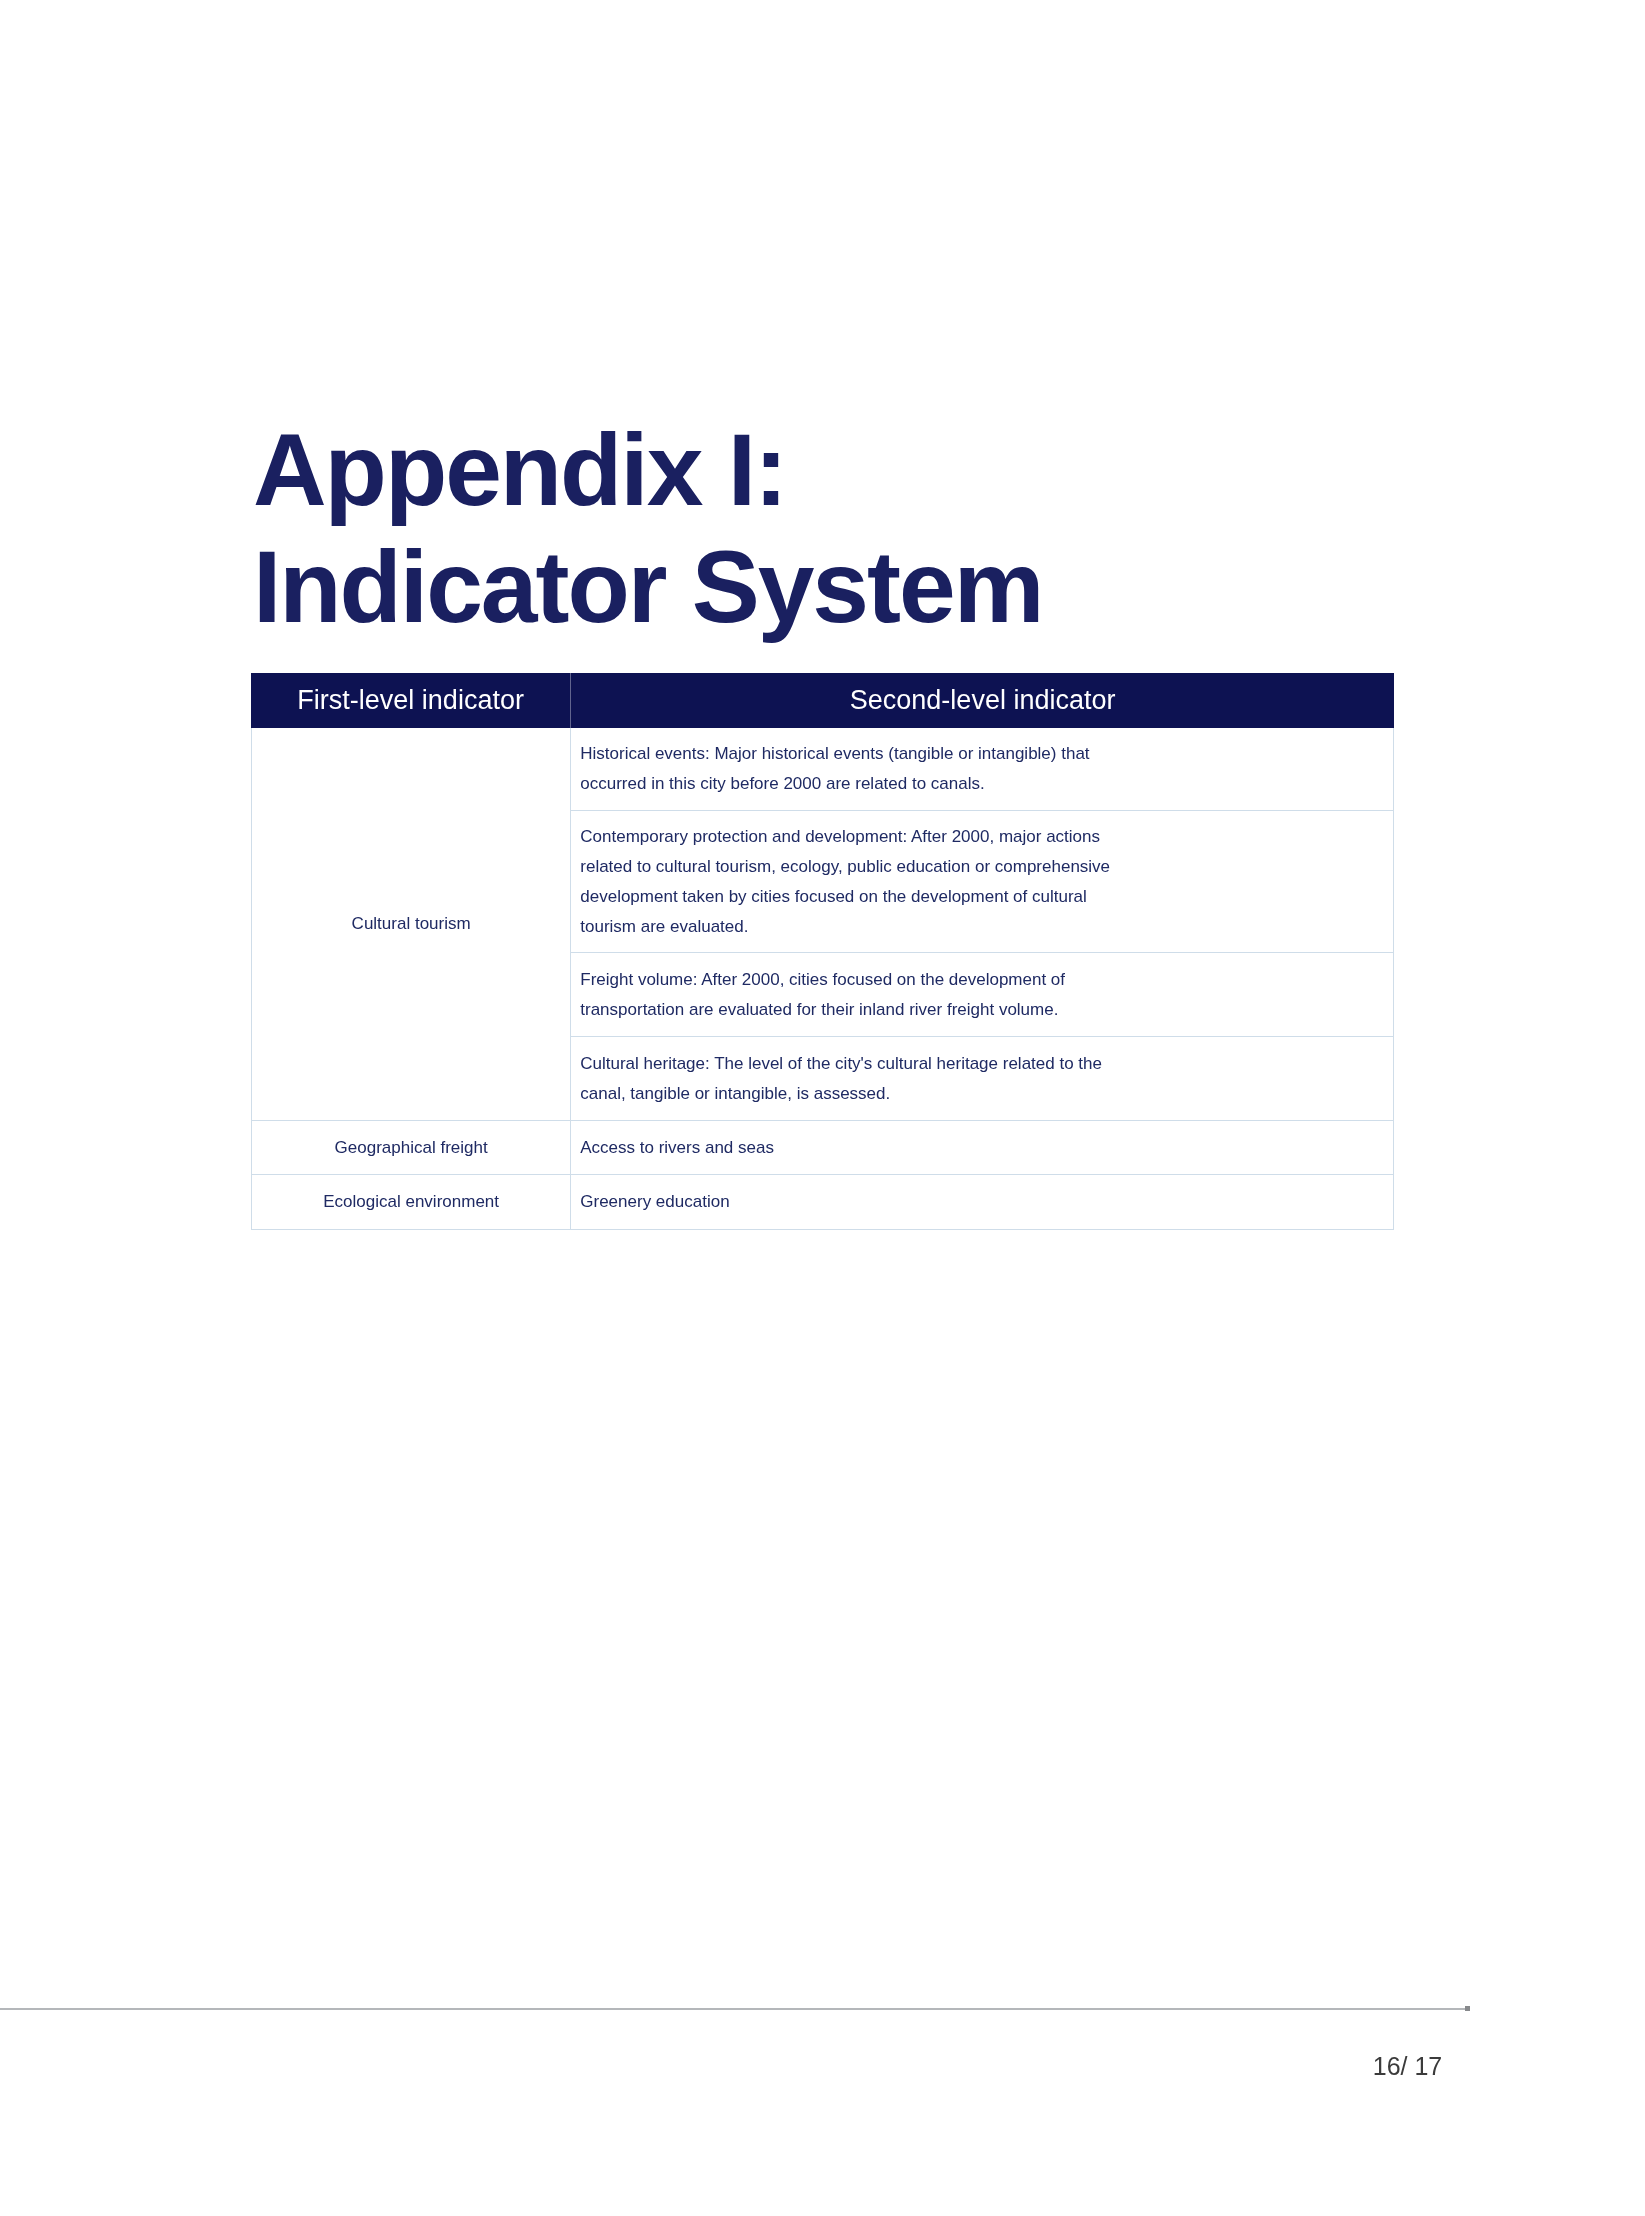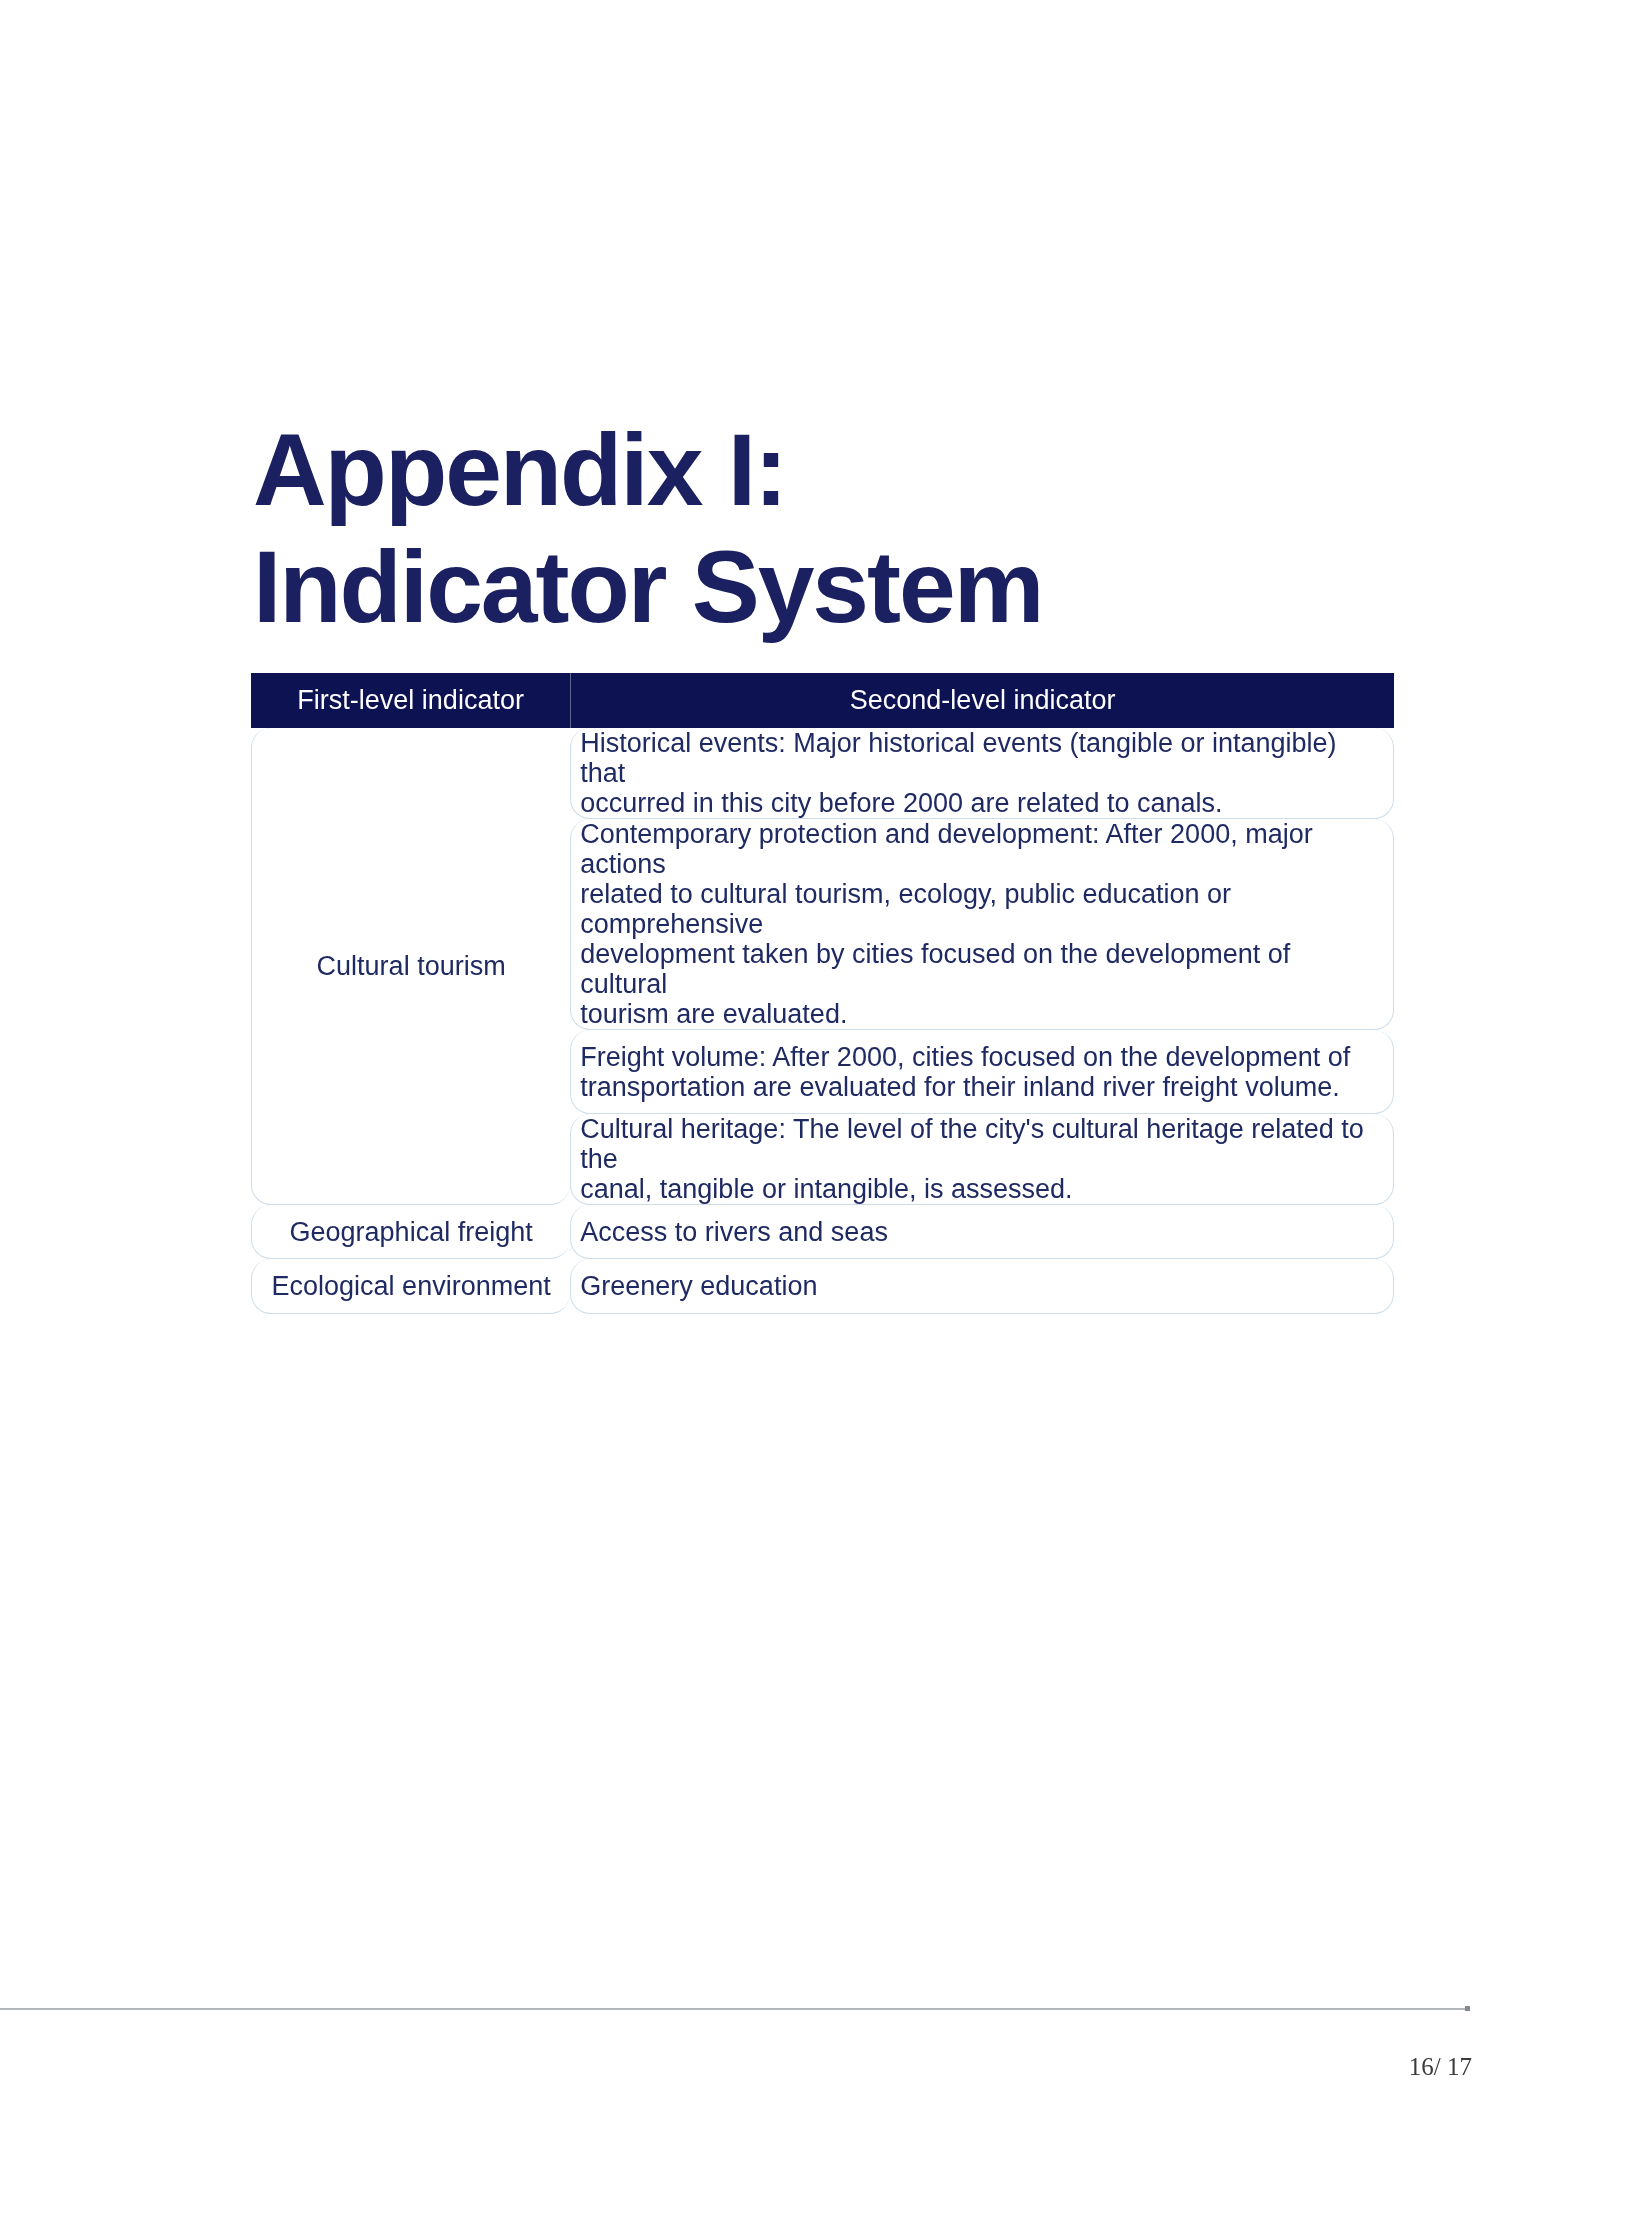--- a/index.html
+++ b/index.html
@@ -50,25 +50,24 @@
     vertical-align: middle;
     padding: 0;
   }
   .indicator-table thead th.h2 {
     border-left: 1.3px solid rgba(255,255,255,0.35);
     margin-top: 44px;
   }
 
   .indicator-table tbody td {
     color: #1f2a63;
-    font-size: 27px;
+    font-size: 17px;
     line-height: 30px;
     vertical-align: middle;
     border-bottom: 1.3px solid #cfdde9;
-    border-radius: 20px;
   }
   .indicator-table tbody td.first-col {
     border-left: 1.3px solid #cfdde9;
     text-align: center;
     padding: 0 4px;
   }
   .indicator-table tbody td.second-col {
     border-left: 1.3px solid #cfdde9;
     border-right: 1.3px solid #cfdde9;
     padding: 0 9px;
@@ -97,25 +96,24 @@
     top: 2006px;
     width: 5.2px;
     height: 5.2px;
     background: #87898c;
   }
   .page-number {
     position: absolute;
     left: 1343px;
     top: 2053px;
     width: 129px;
-    text-align: right;
+    text-align: center;
     font-size: 25px;
     line-height: 27px;
     color: #3b3b3b;
-    font-family: Liberation Serif, serif;
   }
 </style>
 </head>
 <body>
 
 <h1 class="page-title">Appendix I:
 Indicator System</h1>
 
 <table class="indicator-table">
   <colgroup>

